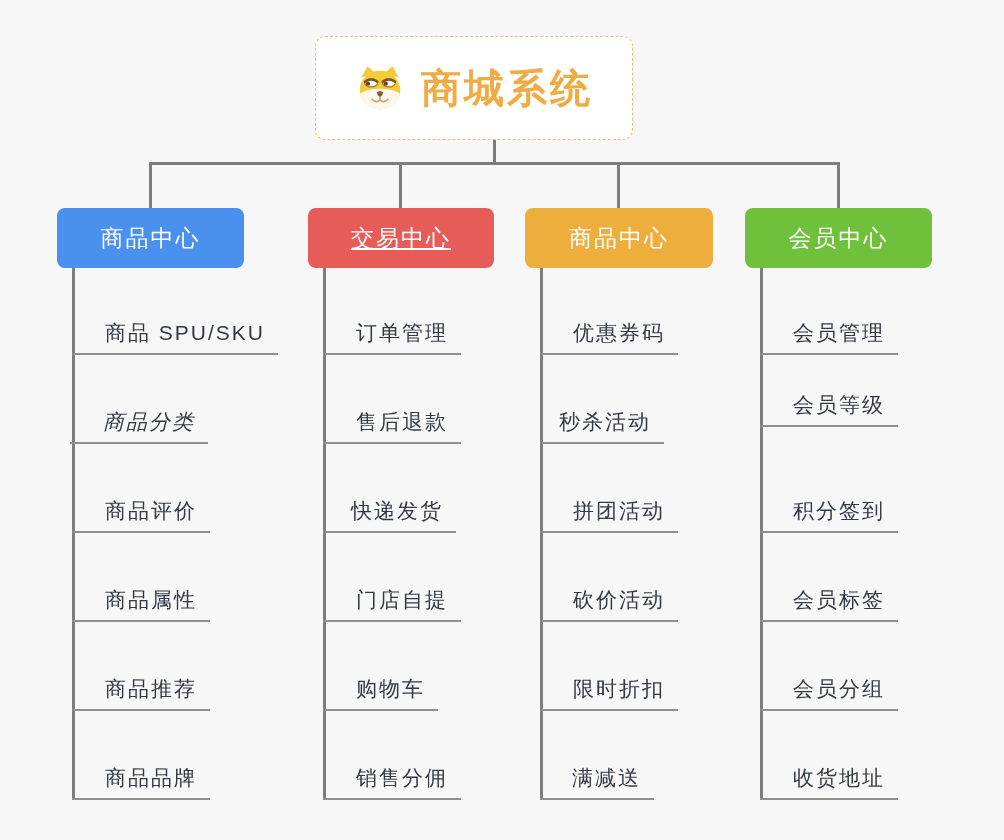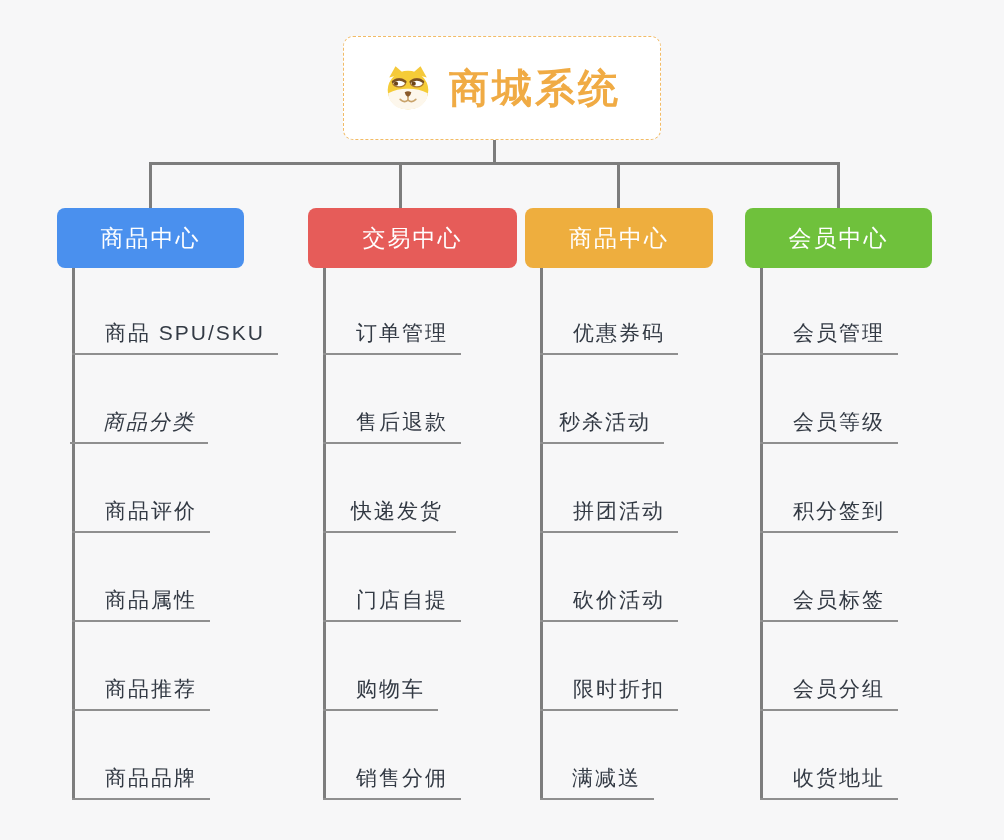--- a/index.html
+++ b/index.html
@@ -10,21 +10,21 @@
     font-family:"Liberation Sans",sans-serif;
     overflow:hidden;
   }
   .cline{position:absolute;background:#7d7d7d;}
   .root-node{
     position:absolute;left:315px;top:36px;width:318px;height:104px;
     box-sizing:border-box;
     background:#ffffff;
     border:1px dashed #f2bb66;
     border-radius:10px;
-    display:flex;align-items:center;justify-content:center;gap:16px;margin-left:28px;
+    display:flex;align-items:center;justify-content:center;gap:16px;
   }
   .root-title{
     font-size:40px;letter-spacing:3px;font-weight:600;color:#f0ab44;
     white-space:nowrap;
   }
   .branch-box{
     position:absolute;height:60px;box-sizing:border-box;
     border-radius:8px;
     display:flex;align-items:center;justify-content:center;
     color:#ffffff;font-size:23px;letter-spacing:2px;font-weight:500;
@@ -75,21 +75,21 @@
     <div class="branch-box" style="left: 57px; top: 208px; width: 187px; background: rgb(74, 144, 238);">
       <span>商品中心</span>
     </div>
     <div class="cline" style="left: 72px; top: 268px; width: 3px; height: 532px;"></div>
     <div class="leaf" style="left: 72px; top: 320px;">商品 SPU/SKU</div>
     <div class="leaf" style="left: 70px; top: 409px; font-style: italic;">商品分类</div>
     <div class="leaf" style="left: 72px; top: 498px;">商品评价</div>
     <div class="leaf" style="left: 72px; top: 587px;">商品属性</div>
     <div class="leaf" style="left: 72px; top: 676px;">商品推荐</div>
     <div class="leaf" style="left: 72px; top: 765px;">商品品牌</div>
-    <div class="branch-box" style="left: 308px; top: 208px; width: 209px; background: rgb(230, 92, 89);">
+    <div class="branch-box" style="left: 308px; top: 208px; width: 186px; background: rgb(230, 92, 89); text-decoration: underline;">
       <span>交易中心</span>
     </div>
     <div class="cline" style="left: 323px; top: 268px; width: 3px; height: 532px;"></div>
     <div class="leaf" style="left: 323px; top: 320px;">订单管理</div>
     <div class="leaf" style="left: 323px; top: 409px;">售后退款</div>
     <div class="leaf" style="left: 323px; top: 498px; padding-left: 28px;">快递发货</div>
     <div class="leaf" style="left: 323px; top: 587px;">门店自提</div>
     <div class="leaf" style="left: 323px; top: 676px;">购物车</div>
     <div class="leaf" style="left: 323px; top: 765px;">销售分佣</div>
     <div class="branch-box" style="left: 525px; top: 208px; width: 188px; background: rgb(238, 174, 62);">
@@ -100,18 +100,18 @@
     <div class="leaf" style="left: 540px; top: 409px; padding-left: 19px;">秒杀活动</div>
     <div class="leaf" style="left: 540px; top: 498px;">拼团活动</div>
     <div class="leaf" style="left: 540px; top: 587px;">砍价活动</div>
     <div class="leaf" style="left: 540px; top: 676px;">限时折扣</div>
     <div class="leaf" style="left: 540px; top: 765px; padding-left: 32px;">满减送</div>
     <div class="branch-box" style="left: 745px; top: 208px; width: 187px; background: rgb(111, 193, 60);">
       <span>会员中心</span>
     </div>
     <div class="cline" style="left: 760px; top: 268px; width: 3px; height: 532px;"></div>
     <div class="leaf" style="left: 760px; top: 320px;">会员管理</div>
-    <div class="leaf" style="left: 760px; top: 409px;">会员等级</div>
+    <div class="leaf" style="left: 760px; top: 392px;">会员等级</div>
     <div class="leaf" style="left: 760px; top: 498px;">积分签到</div>
     <div class="leaf" style="left: 760px; top: 587px;">会员标签</div>
     <div class="leaf" style="left: 760px; top: 676px;">会员分组</div>
     <div class="leaf" style="left: 760px; top: 765px;">收货地址</div>
   </div>
 
 </body></html>

